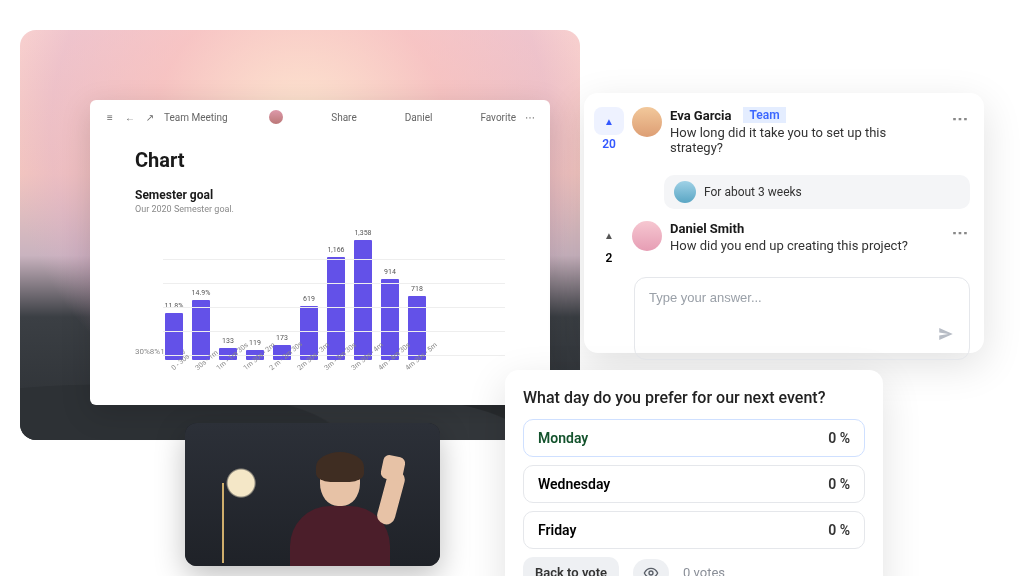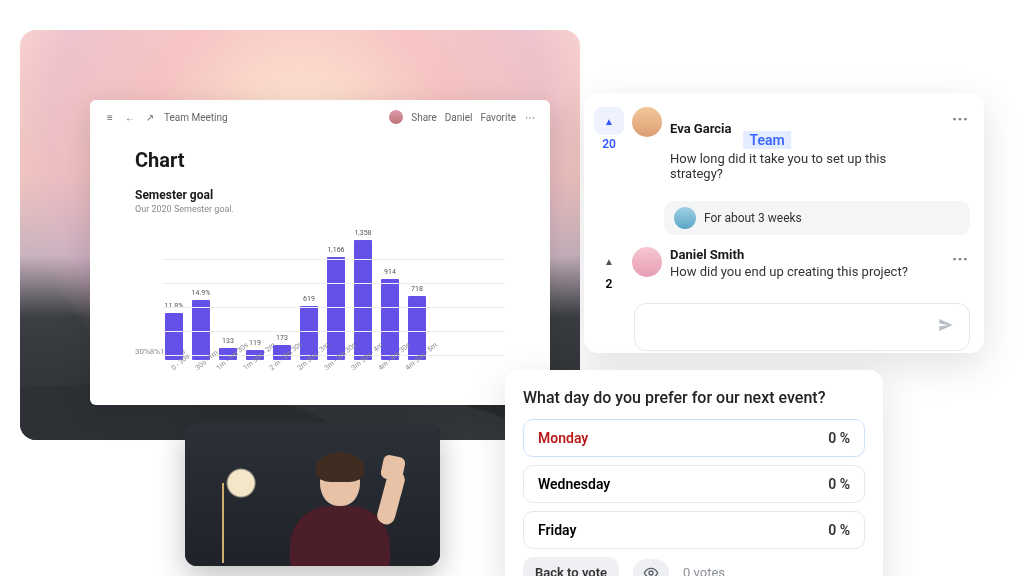--- a/index.html
+++ b/index.html
@@ -27,21 +27,21 @@
   
   .doc-card {
     position:absolute; left:90px; top:100px; width:460px; height:305px;
     background:#fff; border-radius:6px; box-shadow:0 8px 30px rgba(0,0,0,.15);
     padding:0; font-size:10px; color:#333;
   }
   .doc-topbar { display:flex; align-items:center; padding:10px 14px 4px; gap:8px; color:#666; }
   .doc-topbar .spacer { flex:1; }
   .crumb { color:#666; }
   .icon-glyph { width:12px; display:inline-block; text-align:center; }
-  .tb-link { color:#666; cursor:pointer; }
+  .tb-link { color:#666; cursor:pointer;margin-left:40px; }
   .avatar-dot { width:14px;height:14px;border-radius:50%;background:linear-gradient(#d9a,#b77); display:inline-block; }
 
   .doc-body { padding:8px 45px 0; }
   .doc-title { font-size:20px; font-weight:700; color:#1a1a1a; margin:12px 0 16px; }
   .chart-heading { font-size:12px; font-weight:700; color:#1a1a1a; }
   .chart-sub { font-size:9px; color:#8a8a8a; margin-top:2px; margin-bottom:12px; }
 
   .chart-wrap { display:flex; align-items:flex-end; height:150px; position:relative; }
   .y-axis { width:28px; height:120px; display:flex; flex-direction:row; justify-content:space-between; align-items:flex-end; font-size:8px; color:#888; padding-right:4px; padding-bottom:20px;}
   .plot { flex:1; height:140px; display:flex; align-items:flex-end; gap:5px; position:relative; }
@@ -80,41 +80,41 @@
   .vote-btn { width:30px; height:28px; border-radius:8px; background:#eef2ff; color:#3358ff; display:flex;align-items:center;justify-content:center;font-size:10px; cursor:pointer;}
   .vote-btn.plain { background:transparent; color:#555; }
   .vote-count { font-size:12px; font-weight:600; margin-top:2px;}
   .vote-count.blue{ color:#3358ff;}
   .q-avatar { width:30px;height:30px;border-radius:50%; background:linear-gradient(#f2c89b,#dd9e74); flex:0 0 30px;}
   .q-avatar.alt { background:linear-gradient(#f6c7d1,#e69db4);}
   .q-avatar.sm { width:22px;height:22px;flex:0 0 22px;}
   .q-main { flex:1; }
   .q-head { display:flex; align-items:center; gap:12px; }
   .q-name { font-weight:700; font-size:13px; color:#1a1a1a; }
-  .q-tag { font-size:14px; background:#e4edff; color:#3b66ff; border-radius:0; padding:1px 6px; font-weight:600;margin-top:24px;}
+  .q-tag { font-size:12px; background:#e4edff; color:#3b66ff; border-radius:0; padding:1px 6px; font-weight:600;}
   .q-text { font-size:13px; color:#333; margin-top:2px;}
   .ellipsis { color:#888; cursor:pointer; padding:4px 0 0 6px; font-weight:bold; letter-spacing:1px; writing-mode:vertical-rl;}
   .reply-row { display:flex; gap:8px; align-items:center; margin:8px 0 0 70px; background:#f4f5f7; border-radius:10px; padding:6px 10px;}
   .reply-text { font-size:12px; color:#333; }
   .answer-input { margin-left:40px; border:1px solid #e5e7eb; border-radius:12px; padding:12px 14px; display:flex;flex-direction:column; gap:20px; }
   .answer-input input { border:none; outline:none; font-size:13px; color:#333; width:100%; }
   .answer-input input::placeholder{ color:#9aa0a8; }
   .send-icon { align-self:flex-end; color:#b7bcc5; cursor:pointer;}
 
   
   .poll-card {
     position:absolute; left:505px; top:370px; width:378px;
     background:#fff; border-radius:14px; box-shadow:0 12px 40px rgba(0,0,0,.12);
     padding:18px 18px 14px;
   }
   .poll-q { font-size:16px; font-weight:500; color:#222; margin-bottom:12px;}
   .poll-opt { border:1px solid #e5e7eb; border-radius:10px; padding:10px 14px; display:flex; justify-content:space-between; font-size:14px; margin-bottom:8px; cursor:pointer;}
   .poll-opt .label{ font-weight:600; }
   .poll-opt.selected { border-color:#cfe0ff; }
-  .poll-opt.selected .label{ color:#b91c1c; }
+  .poll-opt.selected .label{ color:#14532d; }
   .poll-opt .pct { color:#333; font-weight:600;}
   .poll-actions { display:flex; align-items:center; gap:14px; margin-top:6px;}
   .btn-back { background:#eef0f3; border-radius:10px; padding:8px 12px; font-size:13px; font-weight:600; color:#333; cursor:pointer;}
   .eye-pill { background:#eef0f3; border-radius:999px; padding:6px 10px; display:flex;align-items:center;justify-content:center; cursor:pointer;}
   .votes-text { font-size:13px; color:#8a8f98;}
 </style>
 </head>
 <body>
 
 <div class="backdrop">
@@ -247,20 +247,21 @@
     <div class="q-main">
       <div class="q-head">
         <span class="q-name">Daniel Smith</span>
       </div>
       <div class="q-text">How did you end up creating this project?</div>
     </div>
     <div class="ellipsis">⋮</div>
   </div>
 
   <div class="answer-input">
+    <input type="text" placeholder="Type your answer..." style="">
     <span class="send-icon">
       <svg width="18" height="18" viewBox="0 0 24 24" fill="currentColor">
           <path d="M3 20l18-8L3 4v6l12 2-12 2z"></path>
         </svg>
     </span>
   </div>
 </div>
 
 <div class="poll-card">
   <div class="poll-q">What day do you prefer for our next event?</div>

